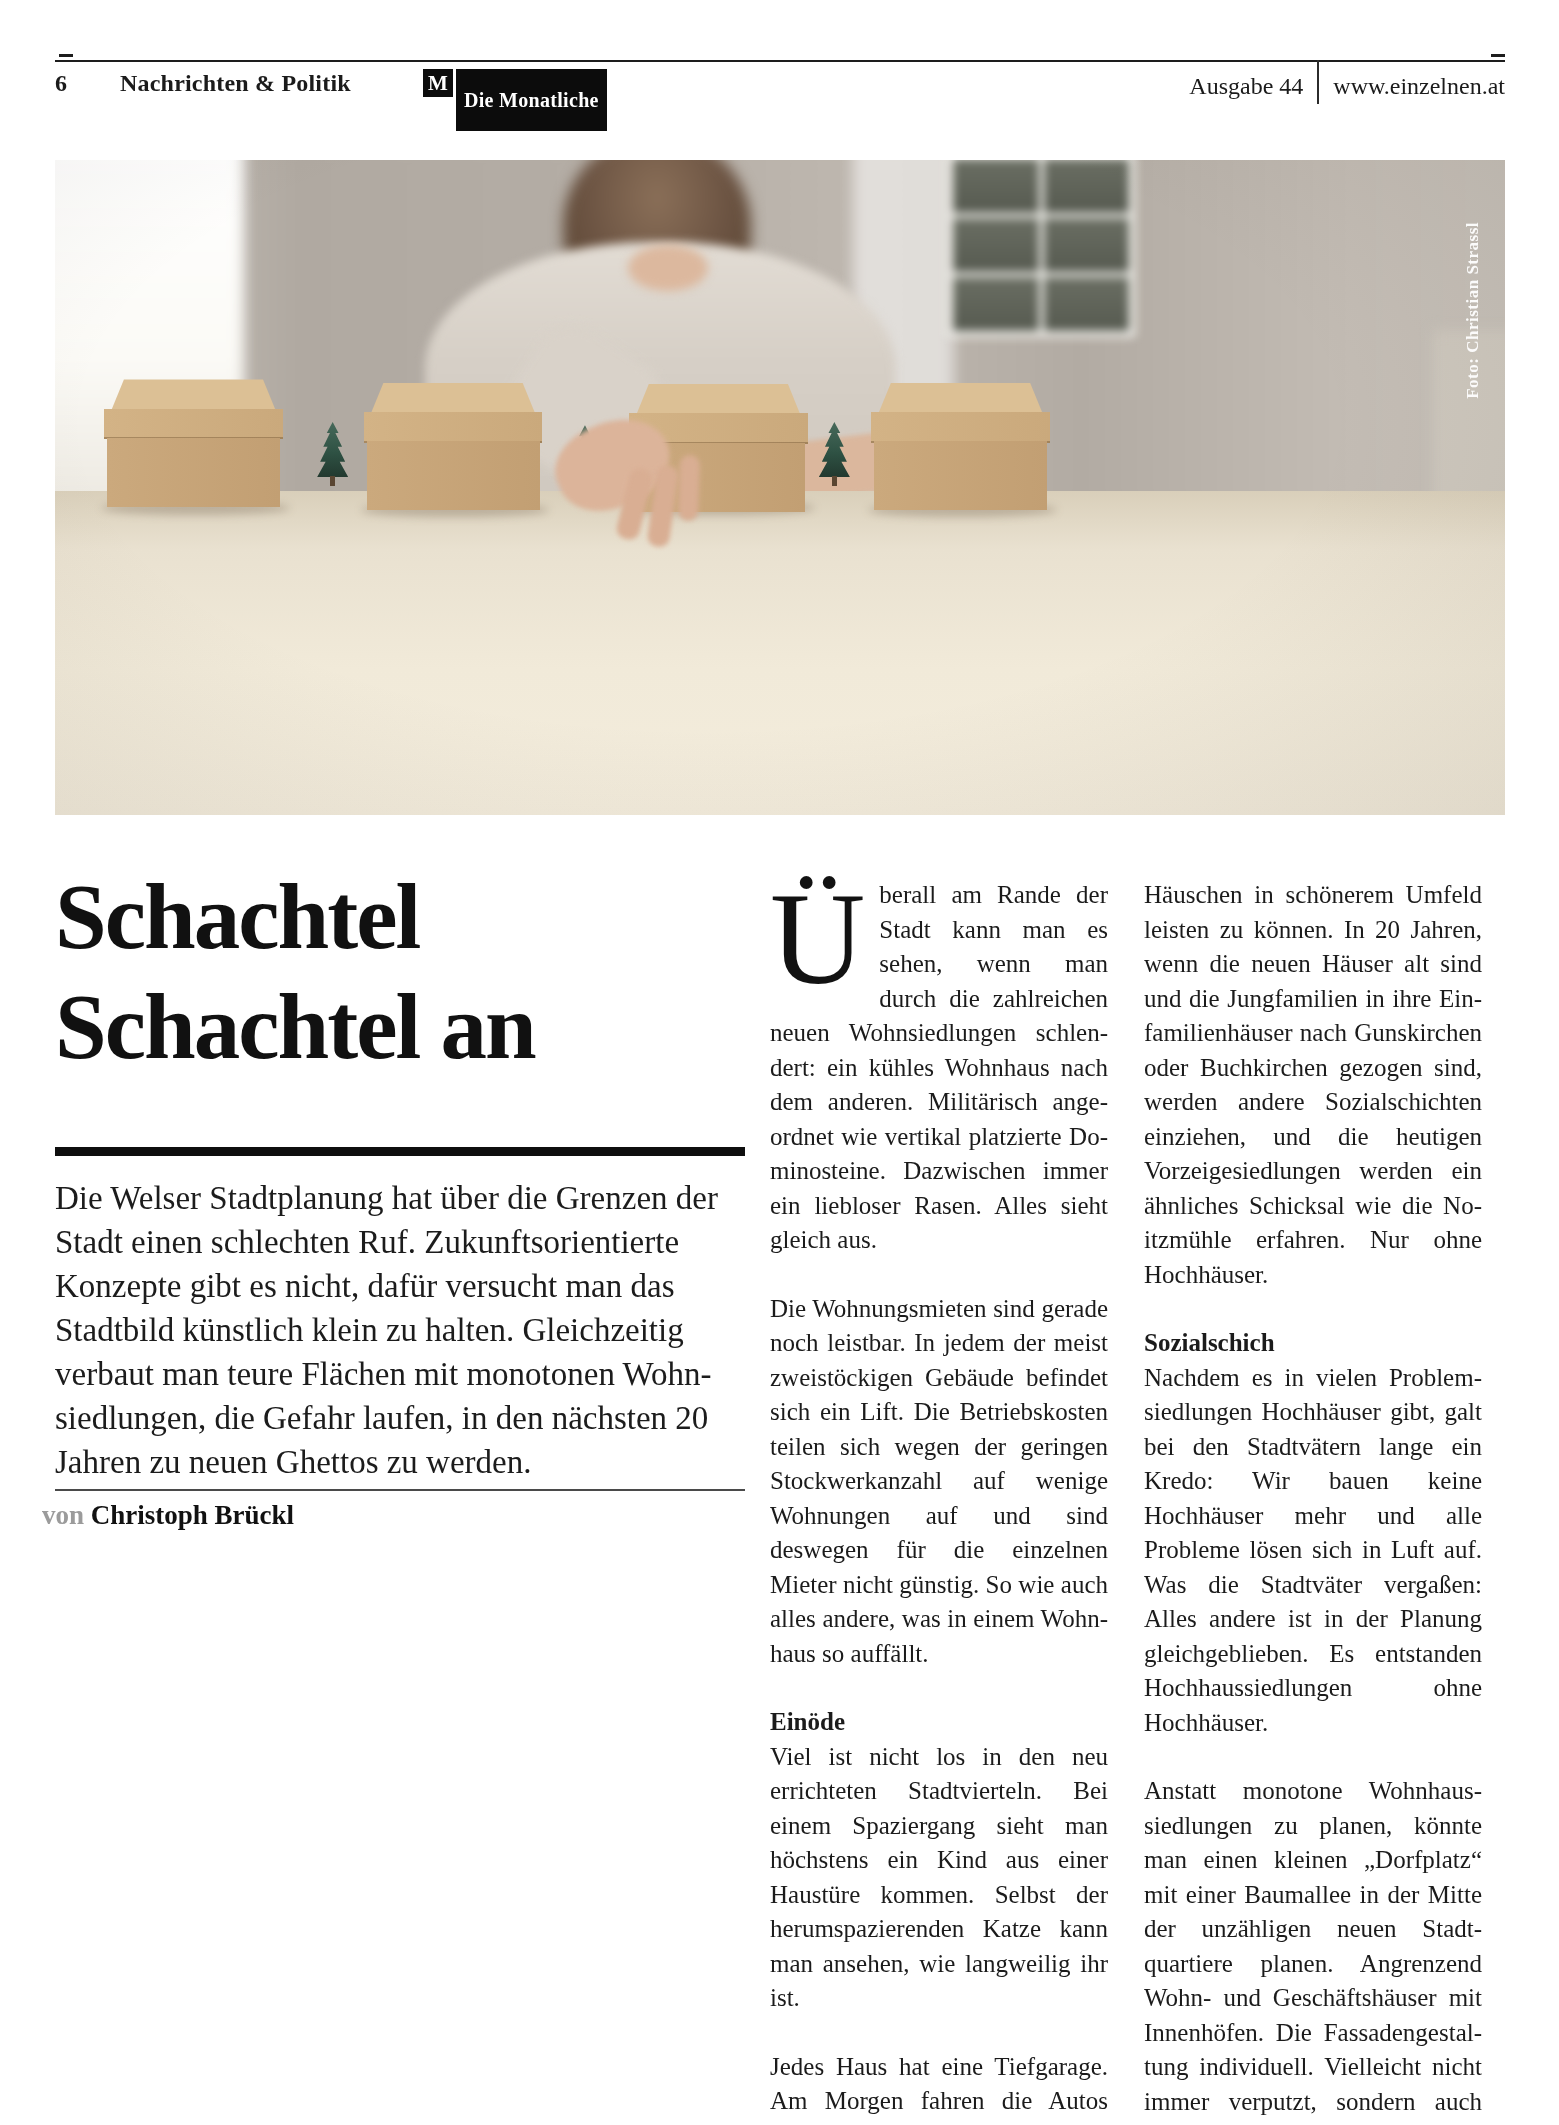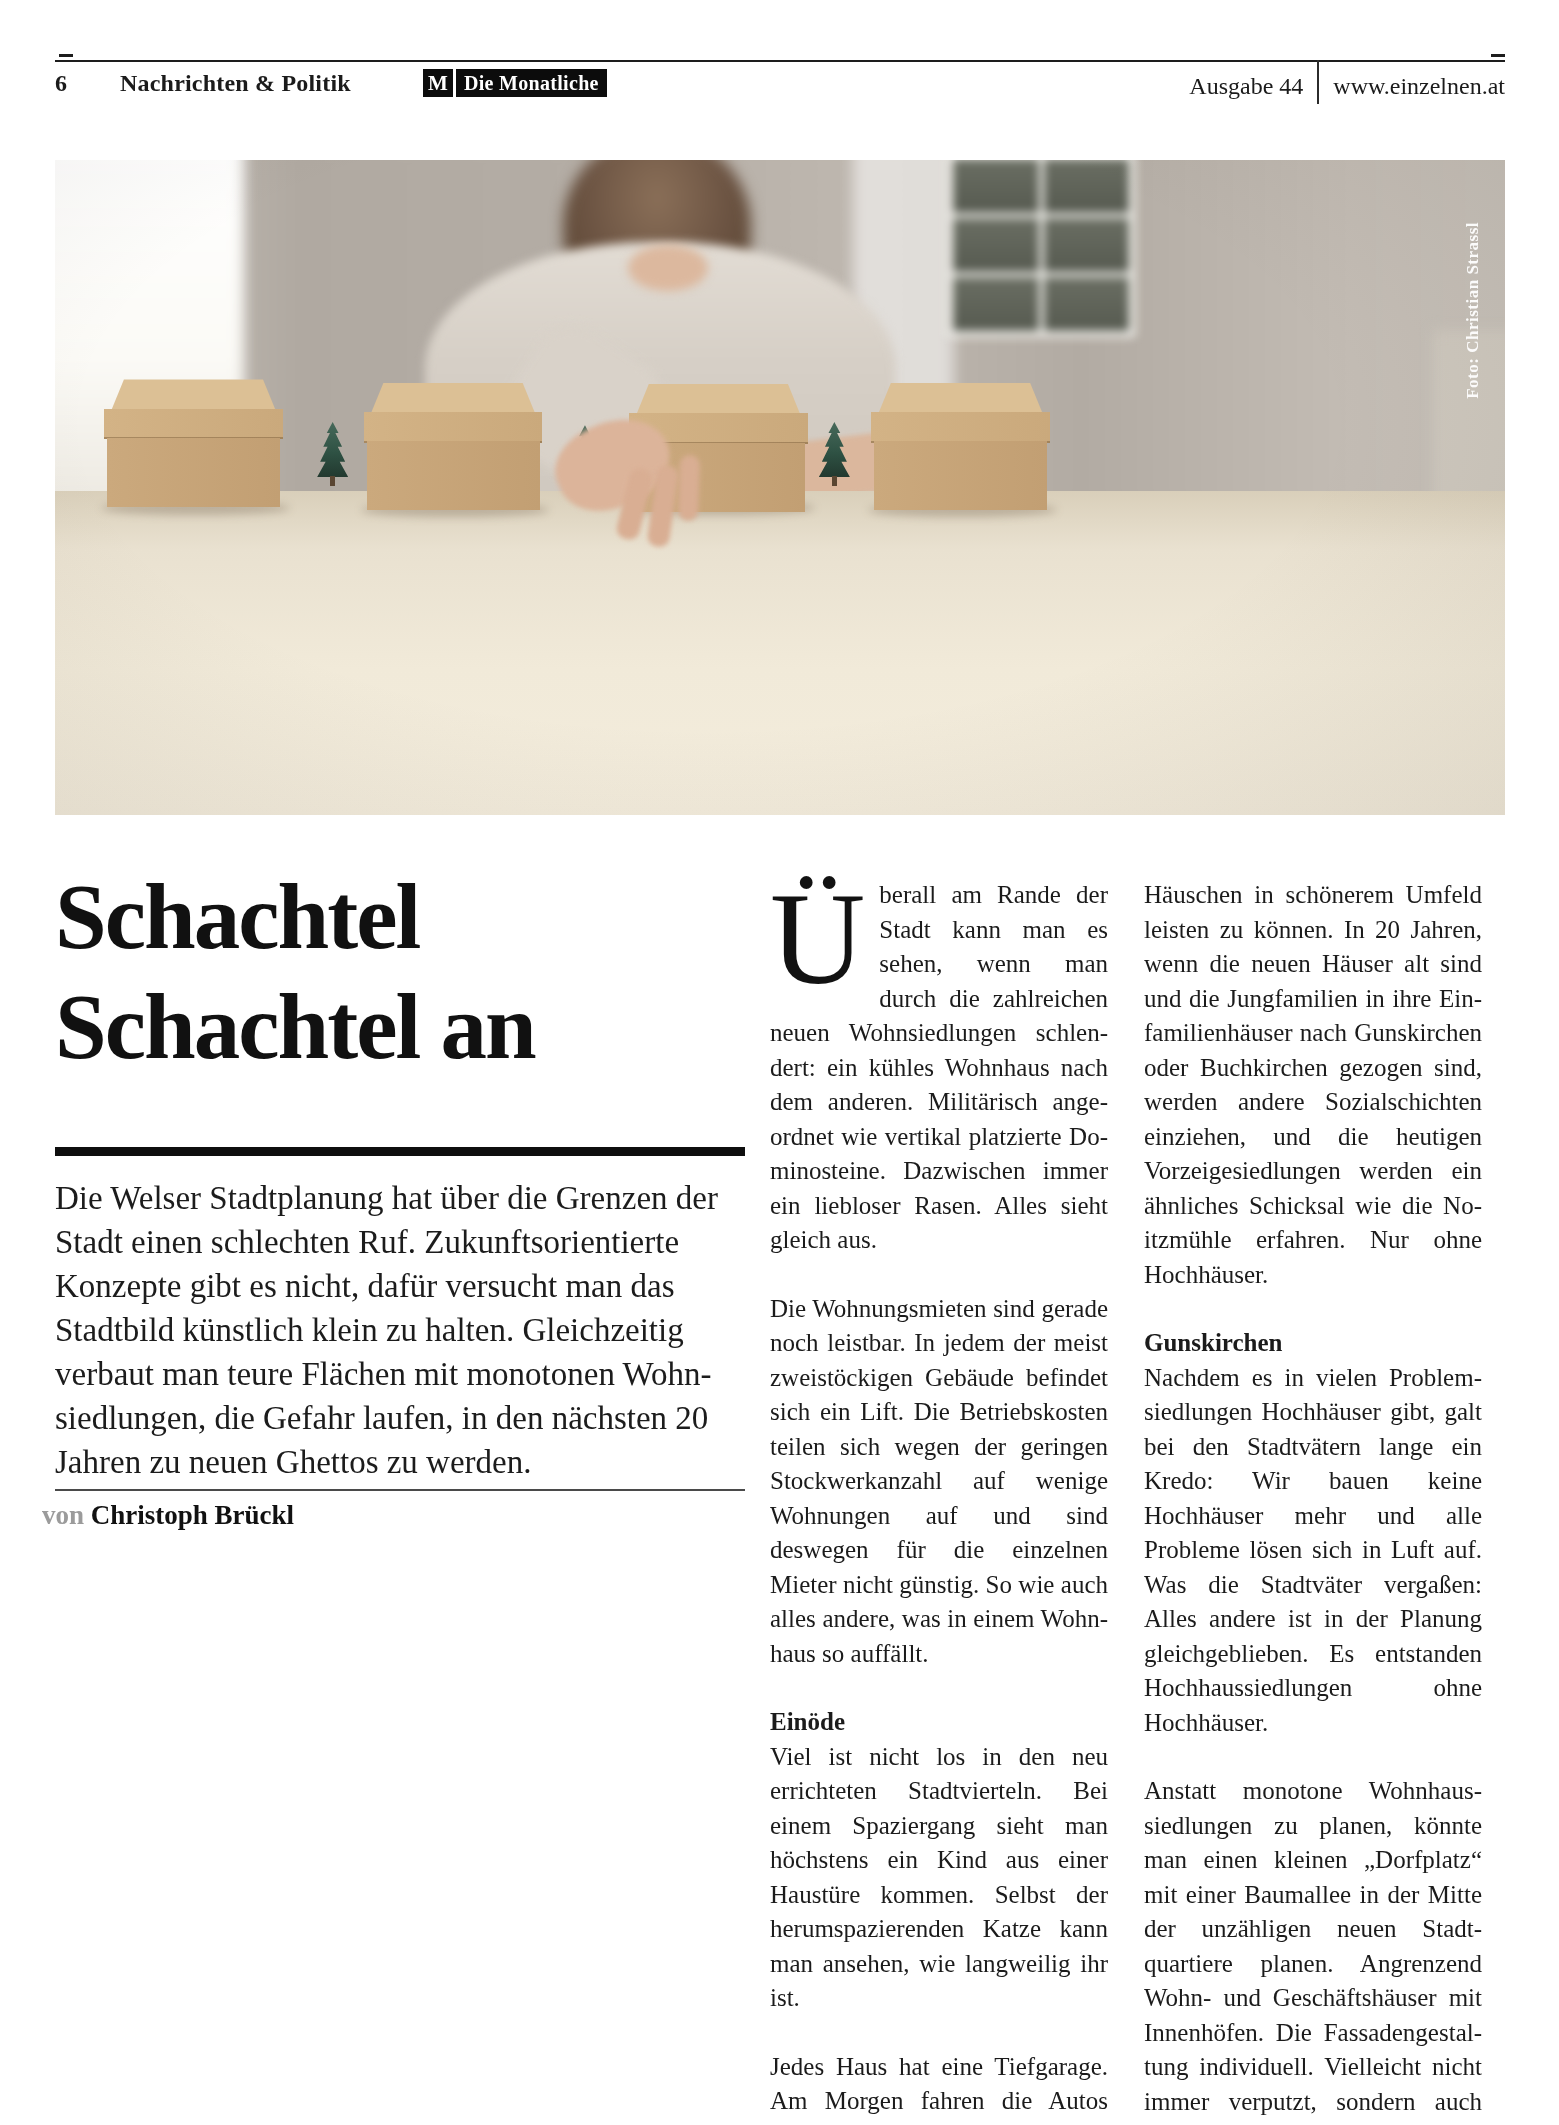--- a/index.html
+++ b/index.html
@@ -12,21 +12,21 @@
   
   #header{left:55px;top:40px;width:1450px;height:70px;}
   .top-rule{position:absolute;left:0;top:20px;width:100%;height:2px;background:#1d1d1d;}
   .crop-dash{position:absolute;top:14px;width:14px;height:3px;background:#1d1d1d;}
   .crop-dash.left{left:4px;}
   .crop-dash.right{right:0px;}
   .page-num{position:absolute;left:0;top:30px;font-size:24px;font-weight:700;}
   .section{position:absolute;left:65px;top:30px;font-size:24px;font-weight:700;letter-spacing:.2px;text-align:right;}
   .logo{position:absolute;left:368px;top:29px;height:28px;display:flex;gap:3px;}
   .logo .m-box{background:#0c0c0c;color:#fff;width:30px;height:28px;display:flex;align-items:center;justify-content:center;font-weight:700;font-size:21px;}
-  .logo .name-box{background:#0c0c0c;color:#fff;height:28px;display:flex;align-items:center;padding:0 8px;font-weight:700;font-size:20px;letter-spacing:.3px;}
+  .logo .name-box{background:#0c0c0c;color:#fff;height:28px;display:flex;align-items:center;padding:17px 8px;font-weight:700;font-size:20px;letter-spacing:.3px;}
   .header-right{position:absolute;right:0;top:28px;display:flex;align-items:center;font-size:24px;}
   .header-divider{width:2px;height:44px;background:#2b2b2b;margin:-8px 14px 0 14px;}
 
   
   #photo{left:55px;top:160px;width:1450px;height:655px;background:#b5aea6;overflow:hidden;}
   #photo .blur6{filter:blur(7px);}
   #photo .blur4{filter:blur(5px);}
   #photo .blur2{filter:blur(2.5px);}
   .ph-wall{position:absolute;left:-2%;top:-2%;width:104%;height:55%;
     background:linear-gradient(90deg,#cfcac3 0%,#b0a9a1 18%,#b4ada5 38%,#beb7af 55%,#b2aba3 70%,#c3bcb4 88%,#c6c0b8 100%);}
@@ -190,16 +190,16 @@
 <div id="col1" class="col abs">
   <p><span class="dropcap">Ü</span><span>berall am Rande der Stadt kann man es sehen, wenn man durch die zahlreichen neuen Wohnsiedlungen schlen­dert: ein kühles Wohnhaus nach dem anderen. Militärisch ange­ordnet wie vertikal platzierte Do­minosteine. Dazwischen immer ein liebloser Rasen. Alles sieht gleich aus.</span></p>
   <p>Die Wohnungsmieten sind ge­rade noch leistbar. In jedem der meist zweistöckigen Gebäude befindet sich ein Lift. Die Be­triebskosten teilen sich wegen der geringen Stockwerkanzahl auf wenige Wohnungen auf und sind deswegen für die einzelnen Mieter nicht günstig. So wie auch alles andere, was in einem Wohn­haus so auffällt.</p>
   <p class="subhead">Einöde</p>
   <p>Viel ist nicht los in den neu errich­teten Stadtvierteln. Bei einem Spaziergang sieht man höchstens ein Kind aus einer Haustüre kom­men. Selbst der herumspazieren­den Katze kann man ansehen, wie langweilig ihr ist.</p>
   <p>Jedes Haus hat eine Tiefgara­ge. Am Morgen fahren die Autos raus, am Abend wieder hinein. Zu späterer Stunde sieht man in den Fenstern die Fernseher schim­mern. Die zahlreichen ansässi­gen Jungfamilien sind froh, eine Wohnung gefunden zu haben. Sie arbeiten und sparen, um sich in der Zukunft vielleicht ein kleines</p>
 </div>
 
 <div id="col2" class="col abs">
   <p>Häuschen in schönerem Umfeld leisten zu können. In 20 Jahren, wenn die neuen Häuser alt sind und die Jungfamilien in ihre Ein­familienhäuser nach Gunskirchen oder Buchkirchen gezogen sind, werden andere Sozialschich­ten einziehen, und die heutigen Vorzeigesiedlungen werden ein ähnliches Schicksal wie die No­itzmühle erfahren. Nur ohne Hochhäuser.</p>
-  <p class="subhead">Gunskirchen</p>
+  <p class="subhead">Sozialschich</p>
   <p>Nachdem es in vielen Problem­siedlungen Hochhäuser gibt, galt bei den Stadtvätern lange ein Kre­do: Wir bauen keine Hochhäuser mehr und alle Probleme lösen sich in Luft auf. Was die Stadtvä­ter vergaßen: Alles andere ist in der Planung gleichgeblieben. Es entstanden Hochhaussiedlungen ohne Hochhäuser.</p>
   <p>Anstatt monotone Wohnhaus­siedlungen zu planen, könnte man einen kleinen „Dorfplatz“ mit einer Baumallee in der Mit­te der unzähligen neuen Stadt­quartiere planen. Angrenzend Wohn- und Geschäftshäuser mit Innenhöfen. Die Fassadengestal­tung individuell. Vielleicht nicht immer verputzt, sondern auch einmal mit Ziegelfassade wie in Holland. Dafür hätte man die Ge­bäude höher bauen können. Eine Durchmischung mit Geschäften und Büros würde eine Ghetto­bildung vermeiden. Auch das „Altstadtambiente“ mit kleinem Platz, Gassen und Innenhöfen</p>
 </div>
 
 </body></html>

